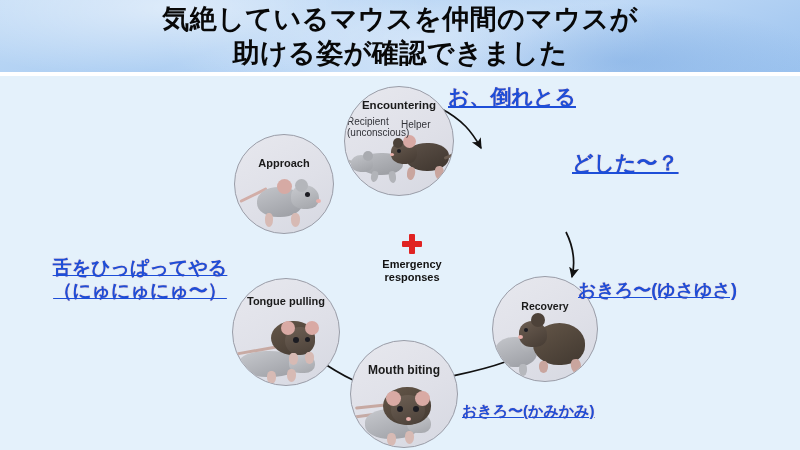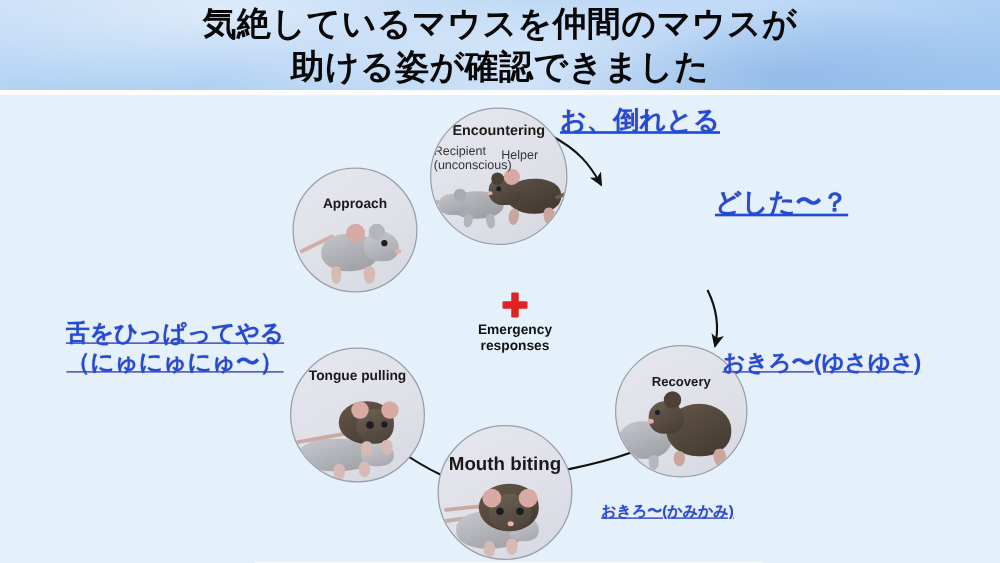--- a/index.html
+++ b/index.html
@@ -237,21 +237,21 @@
       <div class="mouse" style="left:18px; top:40px; width:76px; height:60px;">
         <div class="m-tail" style="left:-14px; top:22px; width:34px; height:3px; background:#c7a9a2; transform:rotate(-6deg);"></div>
         <div class="m-body" style="left:14px; top:6px; width:48px; height:38px; background:linear-gradient(150deg,#655749,#433931); border-radius:50% 48% 48% 50%;"></div>
         <div class="m-head" style="left:22px; top:14px; width:34px; height:30px; background:linear-gradient(160deg,#6e6054,#4a4038); border-radius:50%;"></div>
         <div class="m-ear" style="left:17px; top:10px; width:15px; height:15px; background:#d9aaa4;"></div>
         <div class="m-ear" style="left:46px; top:10px; width:15px; height:15px; background:#d9aaa4;"></div>
         <div class="m-eye" style="left:28px; top:25px; width:6px; height:6px;"></div>
         <div class="m-eye" style="left:44px; top:25px; width:6px; height:6px;"></div>
         <div class="m-nose" style="left:37px; top:36px; width:5px; height:4px;"></div>
       </div>
-      <div class="node-label" style="top:22px; font-size:15px;text-align:center;">Mouth biting</div>
+      <div class="node-label" style="top:22px; font-size:12px;text-align:center;">Mouth biting</div>
     </div>
 
     <div class="node" style="left:232px; top:206px; width:106px; height:106px;">
       <div class="mouse" style="left:0px; top:62px; width:92px; height:46px;">
         <div class="m-body" style="left:6px; top:10px; width:62px; height:26px; background:linear-gradient(160deg,#c7c9ce,#9b9da3); border-radius:46% 52% 52% 46%;"></div>
         <div class="m-head" style="left:56px; top:12px; width:26px; height:20px; background:linear-gradient(160deg,#cbcdd2,#a4a6ab);"></div>
         <div class="m-leg" style="left:34px; top:30px; width:9px; height:13px; background:#d7bab4;"></div>
         <div class="m-leg" style="left:54px; top:28px; width:9px; height:13px; background:#d7bab4;"></div>
       </div>
       <div class="mouse" style="left:10px; top:36px; width:84px; height:58px;">
@@ -288,20 +288,20 @@
       <div id="center-caption">Emergency
 responses</div>
     </div>
 
     <div class="annot" style="left:448px; top:12px; font-size:21px;">お、倒れとる</div>
 
     <div class="annot" style="left:572px; top:78px; font-size:21px;">どした〜？</div>
 
     <div class="annot" style="left:578px; top:208px; font-size:18px;">おきろ〜(ゆさゆさ)</div>
 
-    <div class="annot" style="left:462px; top:330px; font-size:12px;margin-left:19px;">おきろ〜(かみかみ)</div>
+    <div class="annot" style="left:462px; top:330px; font-size:15px;">おきろ〜(かみかみ)</div>
 
     <div class="annot" style="left:20px; top:184px; width:240px; text-align:center; font-size:19px;">舌をひっぱってやる
 （にゅにゅにゅ〜）</div>
 
 
   </div>
 </div>
 
 </body></html>

